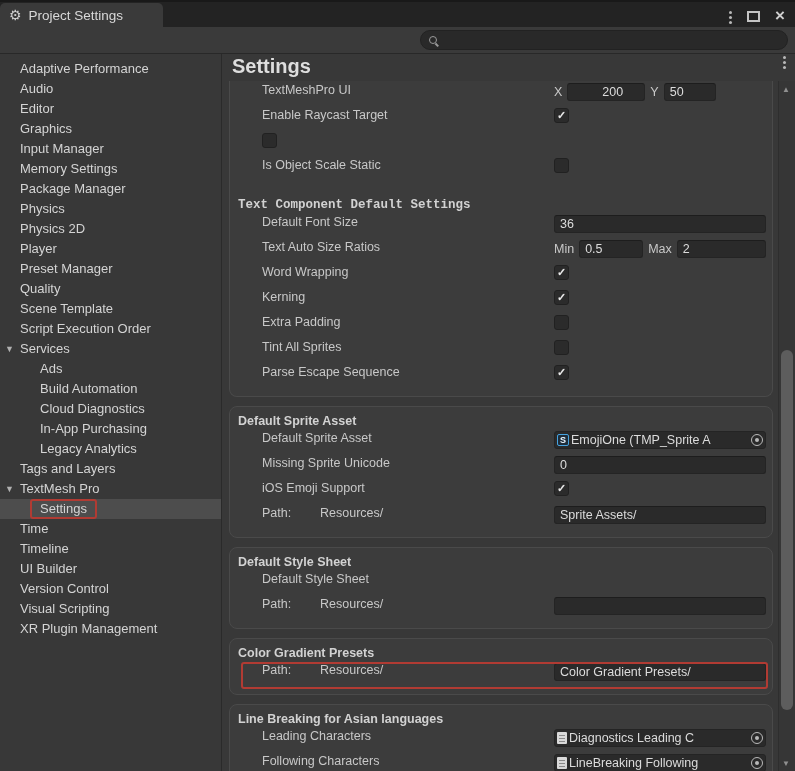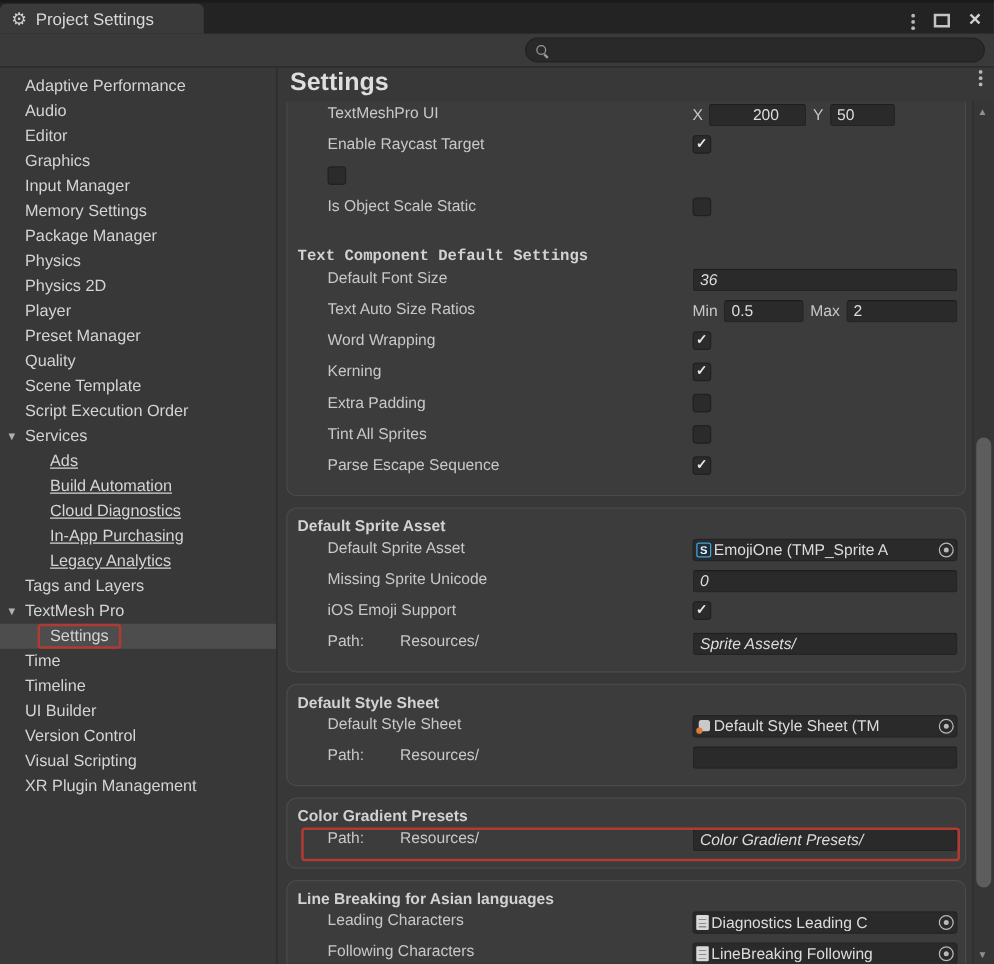--- a/index.html
+++ b/index.html
@@ -22,42 +22,42 @@
   .toolbar{position:absolute;top:27px;left:0;right:0;height:27px;background:#3a3a3a;border-bottom:1px solid #282828;box-sizing:border-box;}
   .search{position:absolute;left:420px;top:3px;width:368px;height:20px;background:#292929;border:1px solid #222;
           border-radius:10px;display:flex;align-items:center;padding-left:8px;box-sizing:border-box;}
   .mag{width:6px;height:6px;border:1.5px solid #9a9a9a;border-radius:50%;position:relative;flex-shrink:0;}
   .mag::after{content:'';position:absolute;width:4px;height:1.5px;background:#9a9a9a;transform:rotate(45deg);left:5px;top:7px;}
   .search-input{background:transparent;border:none;outline:none;color:#ddd;flex:1;font-size:12px;margin-left:5px;font-family:inherit;}
   
   .content{position:absolute;top:54px;left:0;right:0;bottom:0;display:flex;}
   .sidebar{width:222px;flex-shrink:0;border-right:1px solid #2a2a2a;padding-top:5px;box-sizing:border-box;overflow:hidden;}
   .side-item{height:20px;line-height:20px;font-size:13px;color:#d4d4d4;padding-left:20px;position:relative;white-space:nowrap;}
-  .side-item.indent1{padding-left:40px;text-decoration:underline;}
+  .side-item.indent1{padding-left:40px;}
   .side-item.selected{background:var(--sel,#4d4d4d);}
   .fold{position:absolute;left:5px;top:0;font-size:9px;color:#b0b0b0;}
   .side-ann{display:inline-block;border:2px solid var(--red,#b13b33);border-radius:3px;padding:0 8px;margin-left:-10px;
             line-height:16px;vertical-align:top;margin-top:0;}
   
   .main{flex:1;position:relative;}
   .main-title{position:absolute;left:10px;top:1px;font-size:20px;font-weight:bold;color:#dedede;}
   .main-kebab{position:absolute;right:9px;top:10px;}
   .scrollarea{position:absolute;left:0;right:17px;top:27px;bottom:0;overflow:hidden;padding-left:7px;box-sizing:border-box;}
   .box{width:544px;box-sizing:border-box;border:1px solid #4a4a4a;background:#3c3c3c;border-radius:8px;
        padding:4px 6px 6px 6px;margin-bottom:9px;position:relative;}
   .box.clipped{border-top:none;border-top-left-radius:0;border-top-right-radius:0;padding-top:2px;}
   .box-header,.subheader{font-size:12.5px;font-weight:bold;color:#d2d2d2;height:20px;line-height:20px;padding-left:2px;}
   .subheader{margin-top:12px;font-family:Liberation Mono, monospace;}
   .row{display:flex;align-items:flex-start;height:25px;padding-left:26px;position:relative;}
   .lbl{width:292px;flex-shrink:0;font-size:12.5px;color:#c8c8c8;white-space:nowrap;overflow:hidden;}
   .path-l{display:inline-block;width:58px;}
   .ctl{width:212px;display:flex;align-items:center;gap:5px;box-sizing:border-box;}
   .tf{height:18px;background:#2a2a2a;border:1px solid #242424;border-top-color:#1d1d1d;border-radius:3px;
       color:#dcdcdc;font-size:12.5px;padding:0 5px;box-sizing:border-box;outline:none;font-family:inherit;}
-  .tf.full{width:100%;font-style:italic;}
+  .tf.full{width:100%;}
   .w58{width:78px;padding-left:34px;} .w52{width:52px;} .w64{width:64px;} .flexfill{flex:1;min-width:0;}
   .axis{font-size:12.5px;color:#c8c8c8;}
   .cb{width:15px;height:15px;background:#2b2b2b;border:1px solid #212121;border-radius:3px;
       display:flex;align-items:center;justify-content:center;flex-shrink:0;box-sizing:border-box;}
   .cb .mark{display:none;color:#e8e8e8;font-size:11px;font-weight:bold;line-height:1;}
   .cb.checked .mark{display:block;}
   .obj{width:100%;height:18px;background:#2a2a2a;border:1px solid #242424;border-radius:3px;display:flex;
        align-items:center;padding:0 2px;box-sizing:border-box;color:#dcdcdc;font-size:12.5px;overflow:hidden;}
   .obj .val{flex:1;white-space:nowrap;overflow:hidden;margin-left:2px;}
   .picker{width:12px;height:12px;border:1px solid #b9b9b9;border-radius:50%;position:relative;flex-shrink:0;box-sizing:border-box;}
@@ -250,27 +250,20 @@
             <div class="lbl"><span class="path-l">Path:</span><span>Resources/</span></div>
             <div class="ctl">
               <input class="tf full" value="Sprite Assets/" style="">
             </div>
           </div>
         </section>
         <section class="box">
           <div class="box-header">Default Style Sheet</div>
           <div class="row">
             <div class="lbl">Default Style Sheet</div>
-            <div class="ctl">
-              <div class="obj">
-                <span class="ic-style"></span>
-                <span class="val">Default Style Sheet (TM</span>
-                <span class="picker"></span>
-              </div>
-            </div>
           </div>
           <div class="row">
             <div class="lbl"><span class="path-l">Path:</span><span>Resources/</span></div>
             <div class="ctl">
               <input class="tf full" style="">
             </div>
           </div>
         </section>
         <section class="box">
           <div class="box-header">Color Gradient Presets</div>

